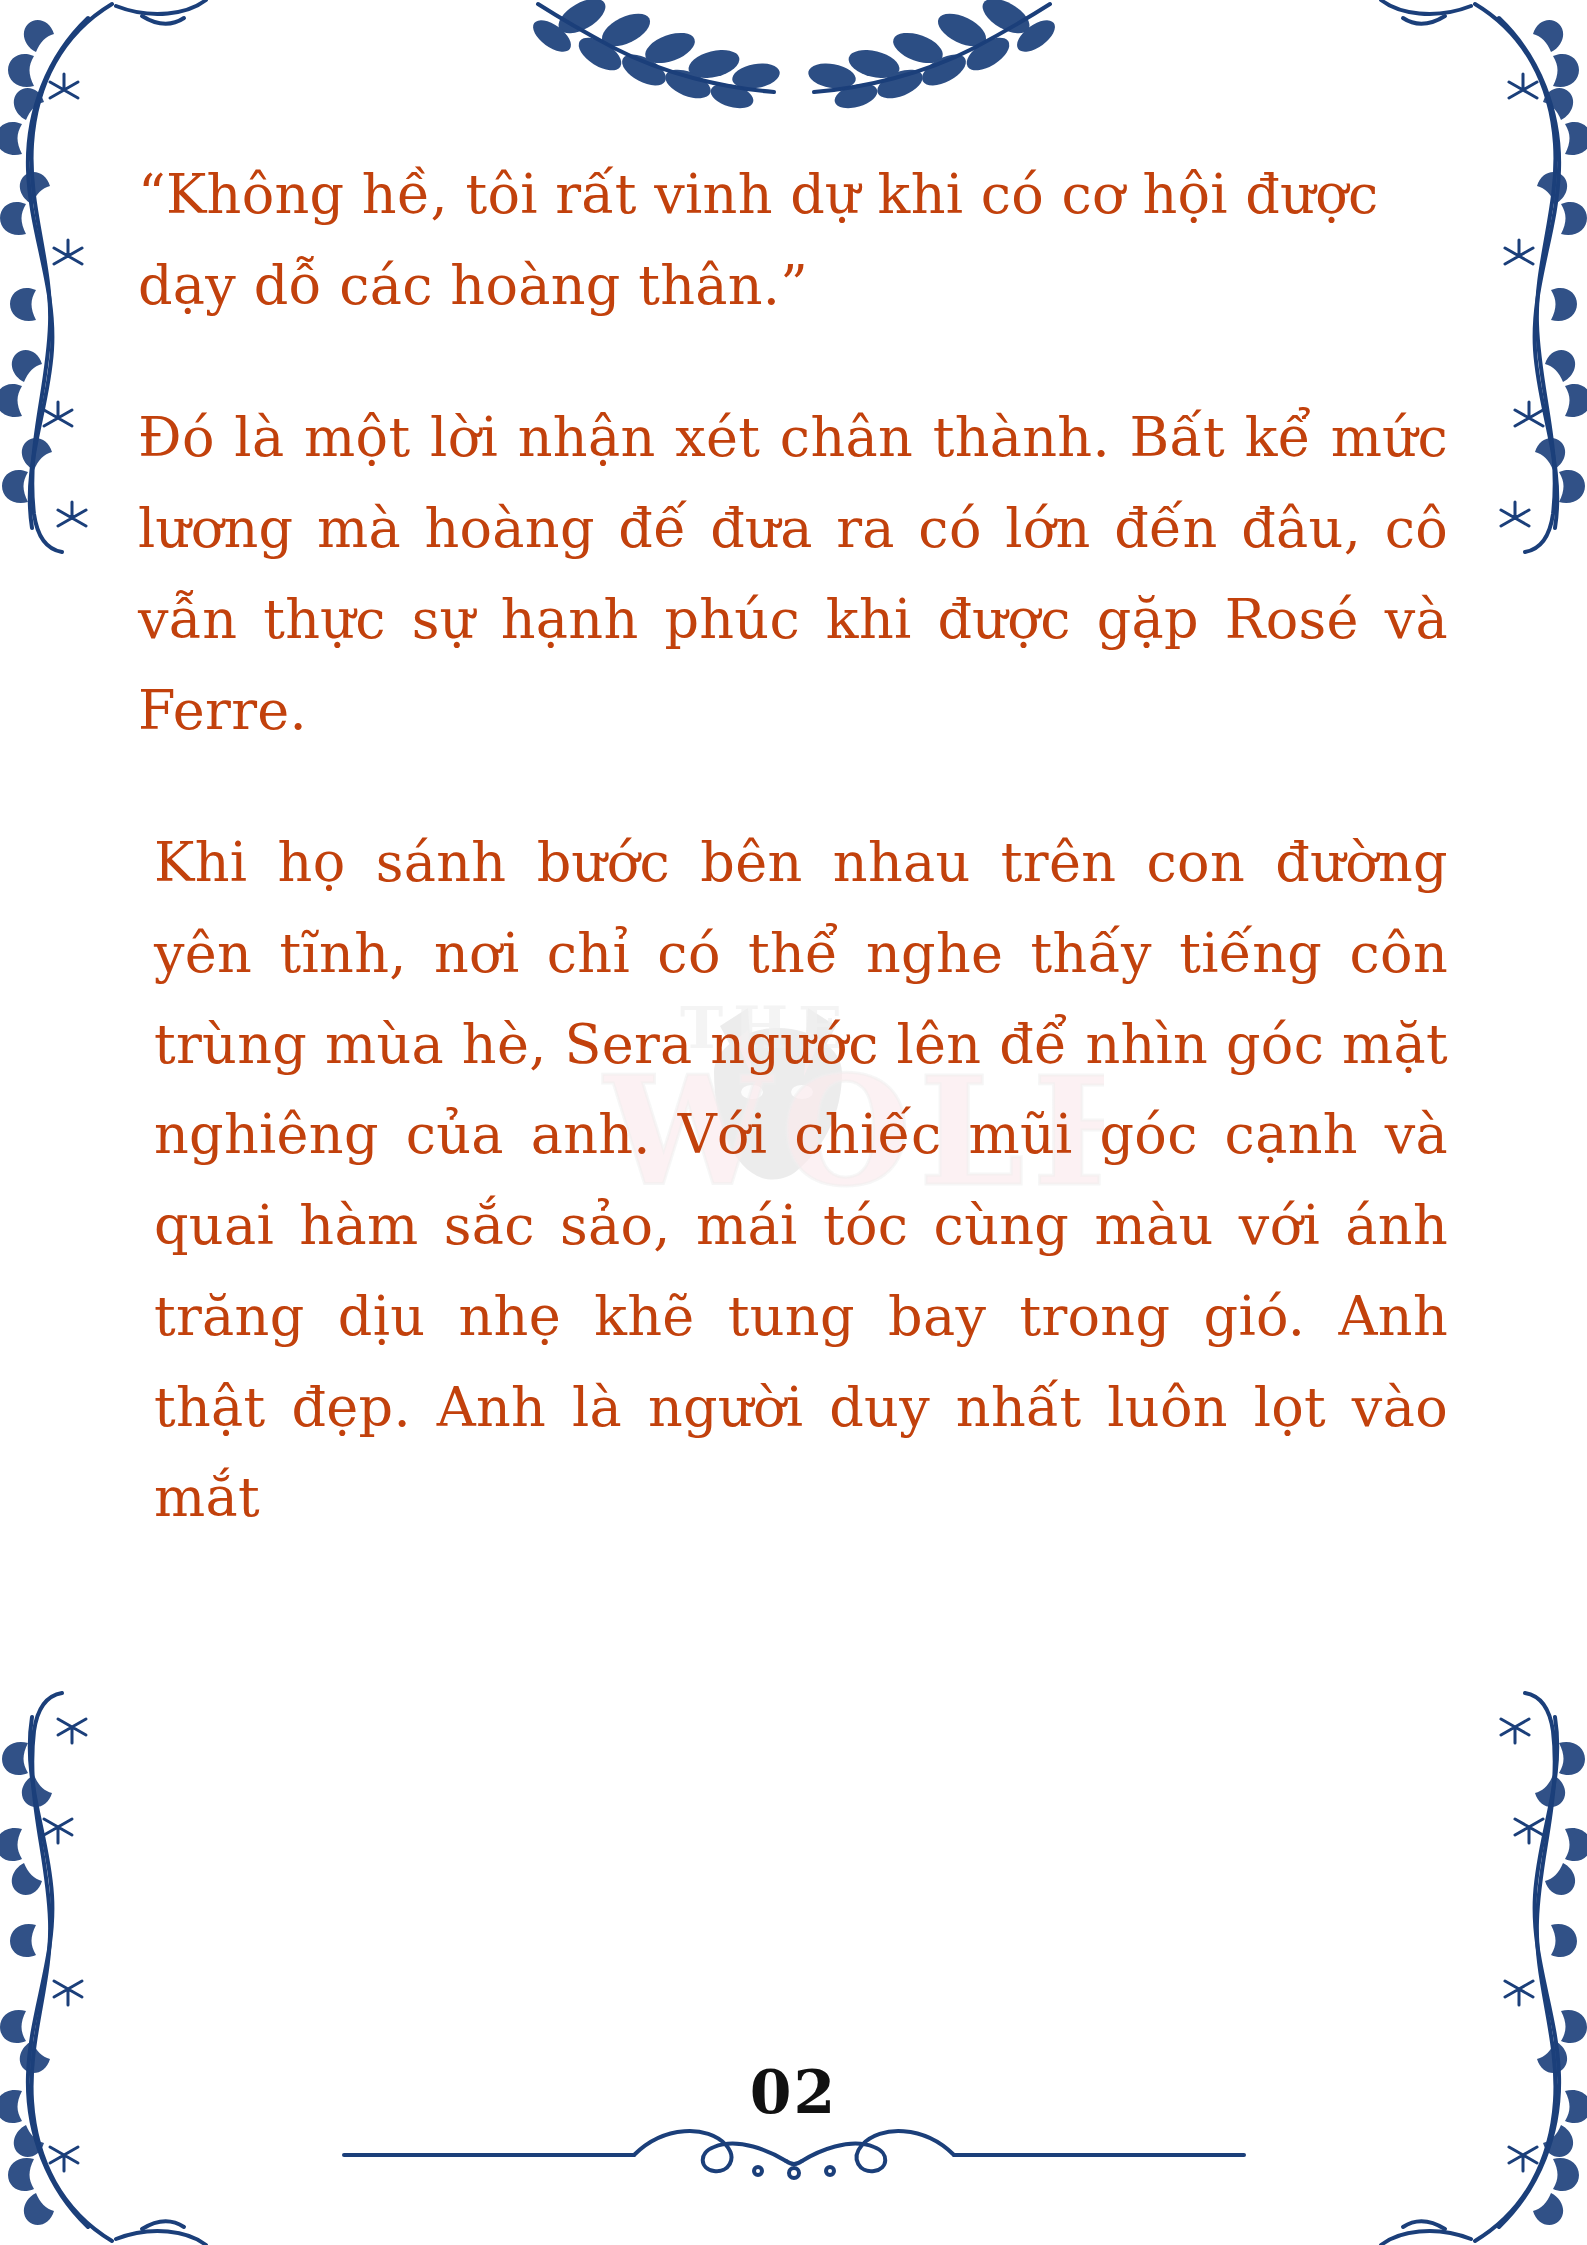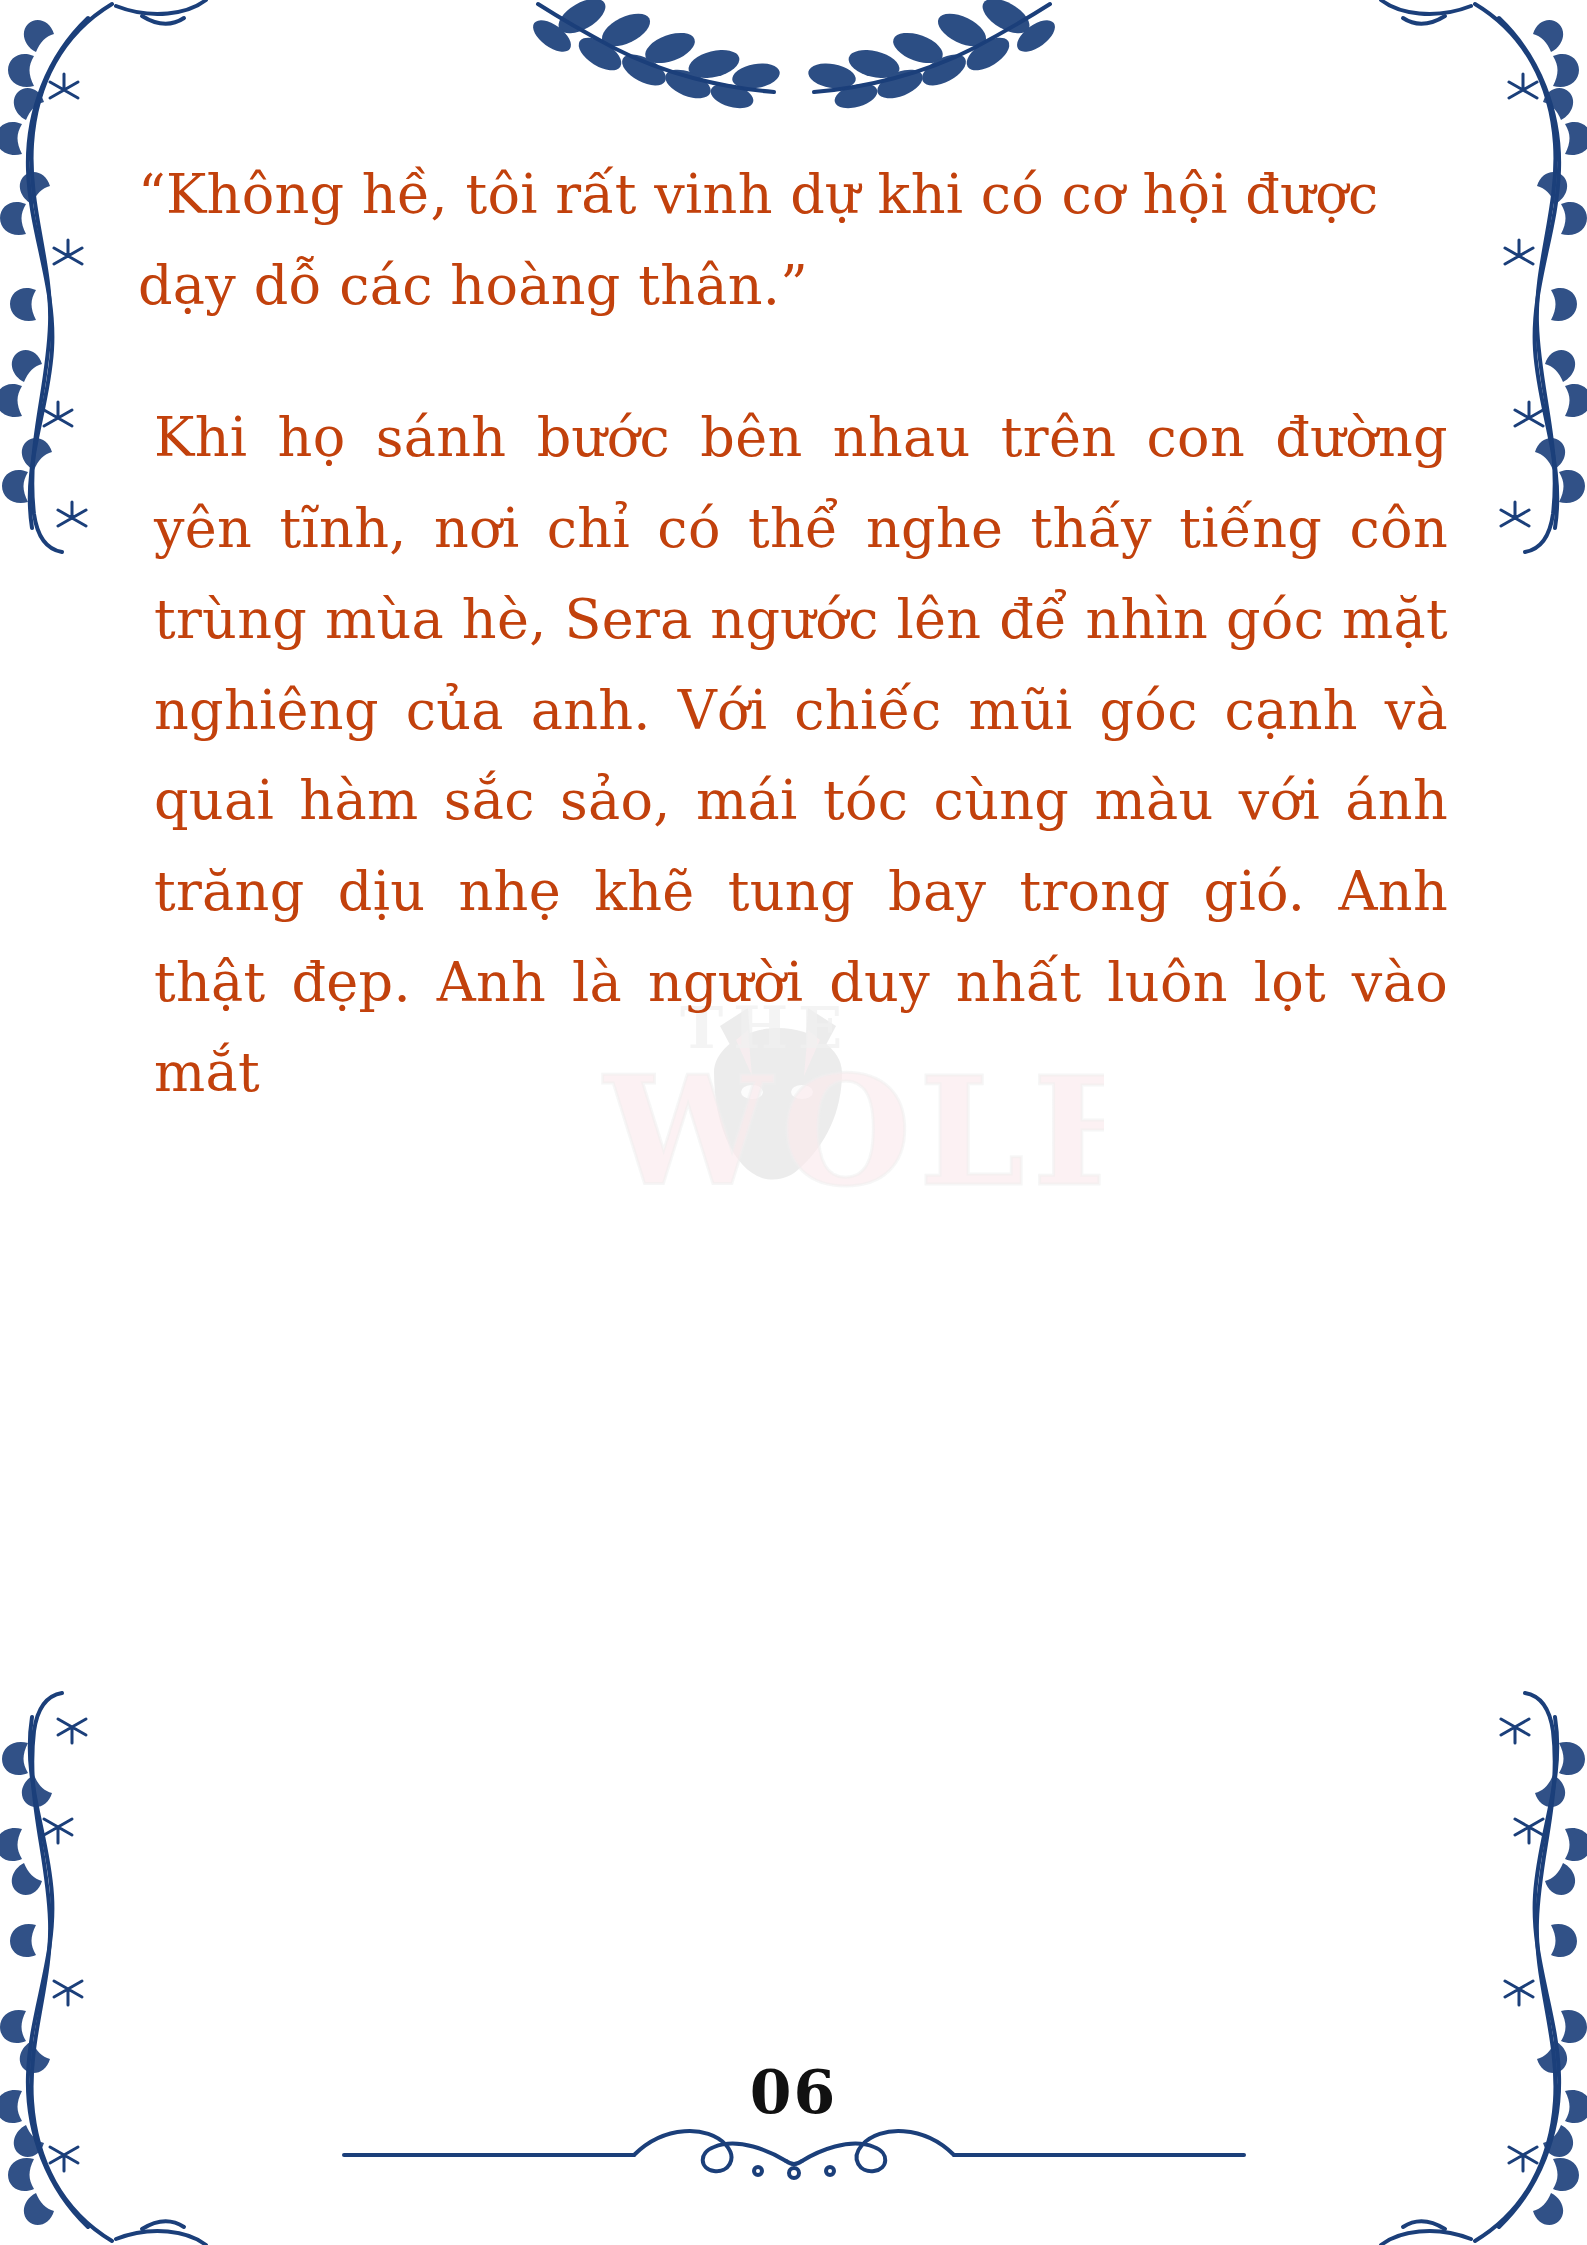--- a/index.html
+++ b/index.html
@@ -298,16 +298,17 @@
       <text x="196" y="86" font-family="DejaVu Serif, serif" font-size="58" font-weight="bold" fill="#cfcfcf" opacity="0.75" letter-spacing="10">THE</text>
 
       <text x="120" y="222" font-family="DejaVu Serif, serif" font-size="150" font-weight="bold" fill="#f0b9c2" opacity="0.65" letter-spacing="8">WOLF</text>
       <text x="120" y="222" font-family="DejaVu Serif, serif" font-size="150" font-weight="bold" fill="none" stroke="#c9c9c9" stroke-width="3" opacity="0.5" letter-spacing="8">WOLF</text>
     </g>
   </svg>
 </div>
 
 <div class="page-body">
   <p class="para left">“Không hề, tôi rất vinh dự khi có cơ hội được dạy dỗ các hoàng thân.”</p>
+  <p class="para justify">Đó là một lời nhận xét chân thành. Bất kể mức lương mà hoàng đế đưa ra có lớn đến đâu, cô vẫn thực sự hạnh phúc khi được gặp Rosé và Ferre.</p>
   <p class="para justify-last">Khi họ sánh bước bên nhau trên con đường yên tĩnh, nơi chỉ có thể nghe thấy tiếng côn trùng mùa hè, Sera ngước lên để nhìn góc mặt nghiêng của anh. Với chiếc mũi góc cạnh và quai hàm sắc sảo, mái tóc cùng màu với ánh trăng dịu nhẹ khẽ tung bay trong gió. Anh thật đẹp. Anh là người duy nhất luôn lọt vào mắt</p>
 </div>
 
-<div class="page-number">06</div>
+<div class="page-number">02</div>
 
 </body></html>

